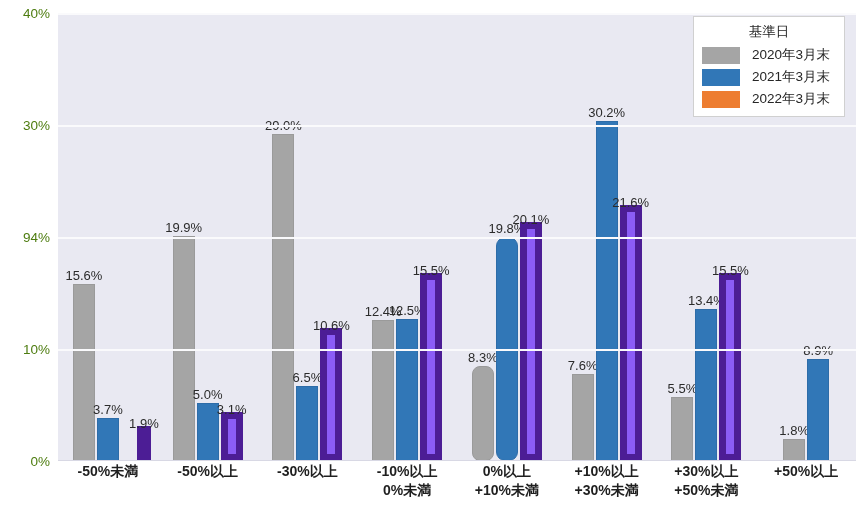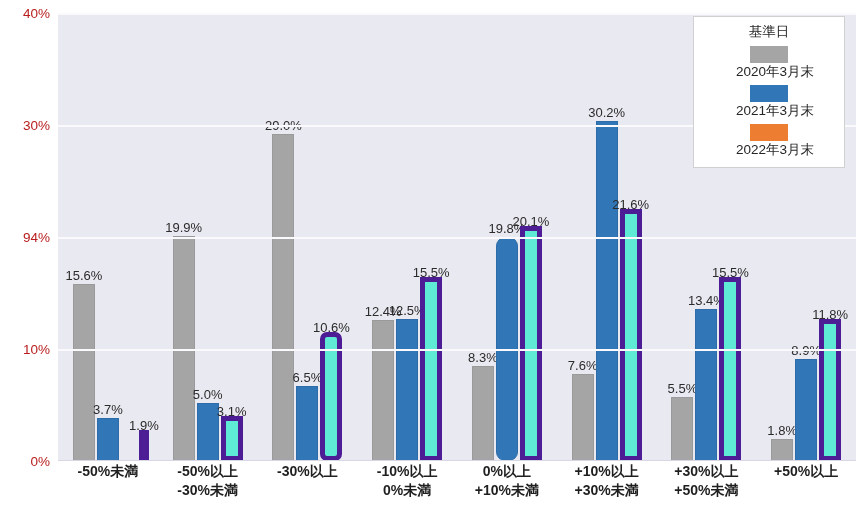--- a/index.html
+++ b/index.html
@@ -25,21 +25,21 @@
     left: 0;
     top: 0;
     width: 58px;
     height: 525px;
   }
   .y-tick-label {
     position: absolute;
     right: 8px;
     transform: translateY(-50%);
     font-size: 13.5px;
-    color: #b91c1c;
+    color: #4d7c0f;
     white-space: nowrap;
   }
 
   
   .plot-area {
     position: absolute;
     left: 58px;
     top: 13px;
     width: 798px;
     height: 448px;
@@ -88,21 +88,21 @@
     display: flex;
     align-items: flex-end;
     justify-content: center;
   }
   .bar {
     width: 22px;
     position: relative;
   }
   .bar.s0 { background: #a5a5a5; border: 1px solid #9a9a9a; }
   .bar.s1 { background: #3177b7; border: 1px solid #2d6ca8; }
-  .bar.s2 { background: #5eead4; border: 5px solid #4c1d95; text-align: right; }
+  .bar.s2 { background: #8b5cf6; border: 7px solid #4c1d95; text-align: right; }
   .bar-label {
     position: absolute;
     bottom: 100%;
     left: 50%;
     transform: translateX(-50%);
     margin-bottom: 3px;
     font-size: 13px;
     color: #2b2b2b;
     white-space: nowrap;
     line-height: 1;
@@ -141,21 +141,21 @@
     box-sizing: border-box;
   }
   .legend-title {
     text-align: center;
     font-size: 13.5px;
     color: #262626;
     margin-bottom: 5px;
   }
   .legend-row {
     display: flex;
-    flex-direction: column;
+    flex-direction: row;
     align-items: center;
     margin-top: 4px;
   }
   .legend-swatch {
     width: 38px;
     height: 17px;
     flex: 0 0 auto;
   }
   .legend-swatch.s0 { background: #a5a5a5; }
   .legend-swatch.s1 { background: #3177b7; }
@@ -221,21 +221,21 @@
             <div class="bar s0" style="height: 324.8px;">
               <div class="bar-label">29.0%</div>
             </div>
           </div>
           <div class="bar-slot">
             <div class="bar s1" style="height: 72.8px;">
               <div class="bar-label">6.5%</div>
             </div>
           </div>
           <div class="bar-slot">
-            <div class="bar s2" style="height: 118.72px; border-radius: 7px;">
+            <div class="bar s2" style="height: 118.72px;">
               <div class="bar-label">10.6%</div>
             </div>
           </div>
         </div>
         <div class="bar-group">
           <div class="bar-slot">
             <div class="bar s0" style="height: 138.88px;">
               <div class="bar-label">12.4%</div>
             </div>
           </div>
@@ -245,21 +245,21 @@
             </div>
           </div>
           <div class="bar-slot">
             <div class="bar s2" style="height: 173.6px;">
               <div class="bar-label">15.5%</div>
             </div>
           </div>
         </div>
         <div class="bar-group">
           <div class="bar-slot">
-            <div class="bar s0" style="height: 92.96px;">
+            <div class="bar s0" style="height: 92.96px; border-radius: 8px;">
               <div class="bar-label">8.3%</div>
             </div>
           </div>
           <div class="bar-slot">
             <div class="bar s1" style="height: 221.76px; border-radius: 9px;">
               <div class="bar-label">19.8%</div>
             </div>
           </div>
           <div class="bar-slot">
             <div class="bar s2" style="height: 225.12px;">
@@ -303,39 +303,34 @@
         </div>
         <div class="bar-group">
           <div class="bar-slot">
             <div class="bar s0" style="height: 20.16px;">
               <div class="bar-label">1.8%</div>
             </div>
           </div>
           <div class="bar-slot">
             <div class="bar s1" style="height: 99.68px; text-align: center;">
               <div class="bar-label">8.9%</div>
-            </div>
-          </div>
-          <div class="bar-slot">
-            <div class="bar s2" style="height: 132.16px;">
-              <div class="bar-label">11.8%</div>
             </div>
           </div>
         </div>
       </div>
     <div class="axis-base"></div>
   <div class="gridline" style="top: 336px;"></div>
       <div class="gridline" style="top: 224px;"></div>
       <div class="gridline" style="top: 112px;"></div>
       <div class="gridline" style="top: 0px;"></div>
     </div>
 
   <div class="x-axis">
       <div class="x-cat"><span>-50%未満</span></div>
-      <div class="x-cat"><span>-50%以上</span><span class="l2">-30%未満</span></div>
+      <div class="x-cat"><span>-50%以上</span></div>
       <div class="x-cat"><span>-30%以上</span></div>
       <div class="x-cat"><span>-10%以上</span><span class="l2">0%未満</span></div>
       <div class="x-cat"><span>0%以上</span><span class="l2">+10%未満</span></div>
       <div class="x-cat"><span>+10%以上</span><span class="l2">+30%未満</span></div>
       <div class="x-cat"><span>+30%以上</span><span class="l2">+50%未満</span></div>
       <div class="x-cat"><span>+50%以上</span></div>
     </div>
 
   <div class="legend">
     <div class="legend-title">基準日</div>

